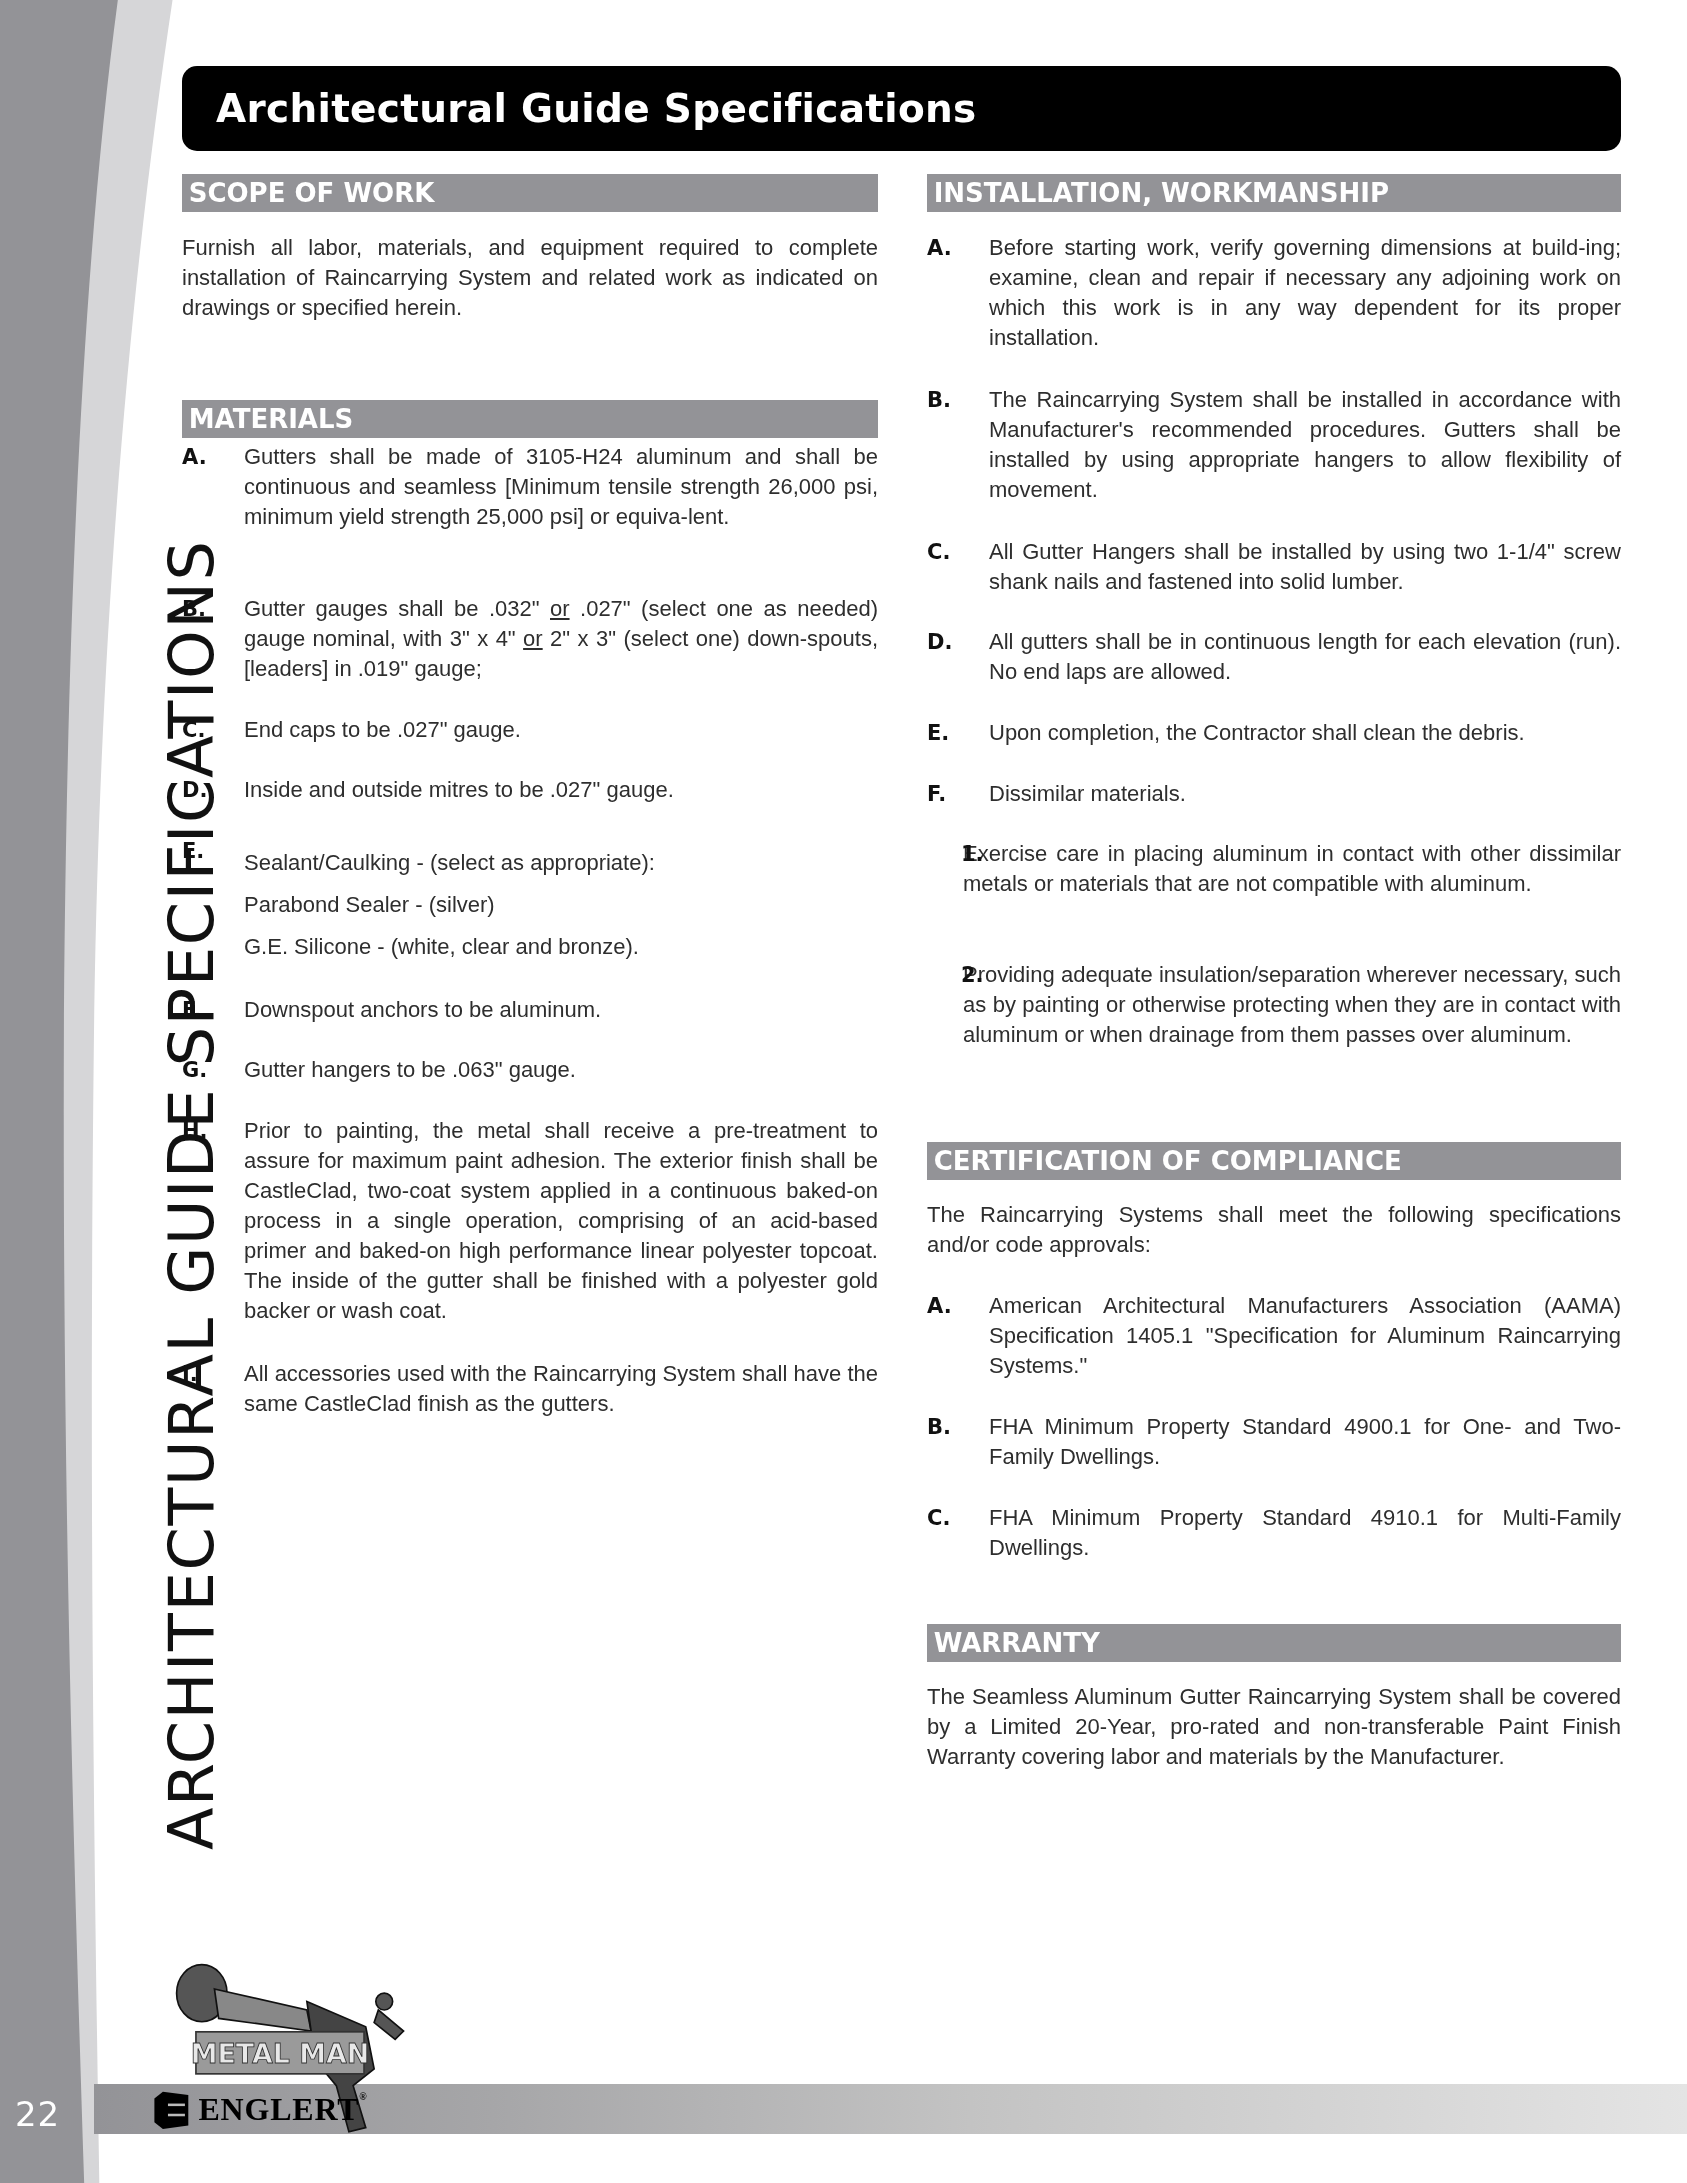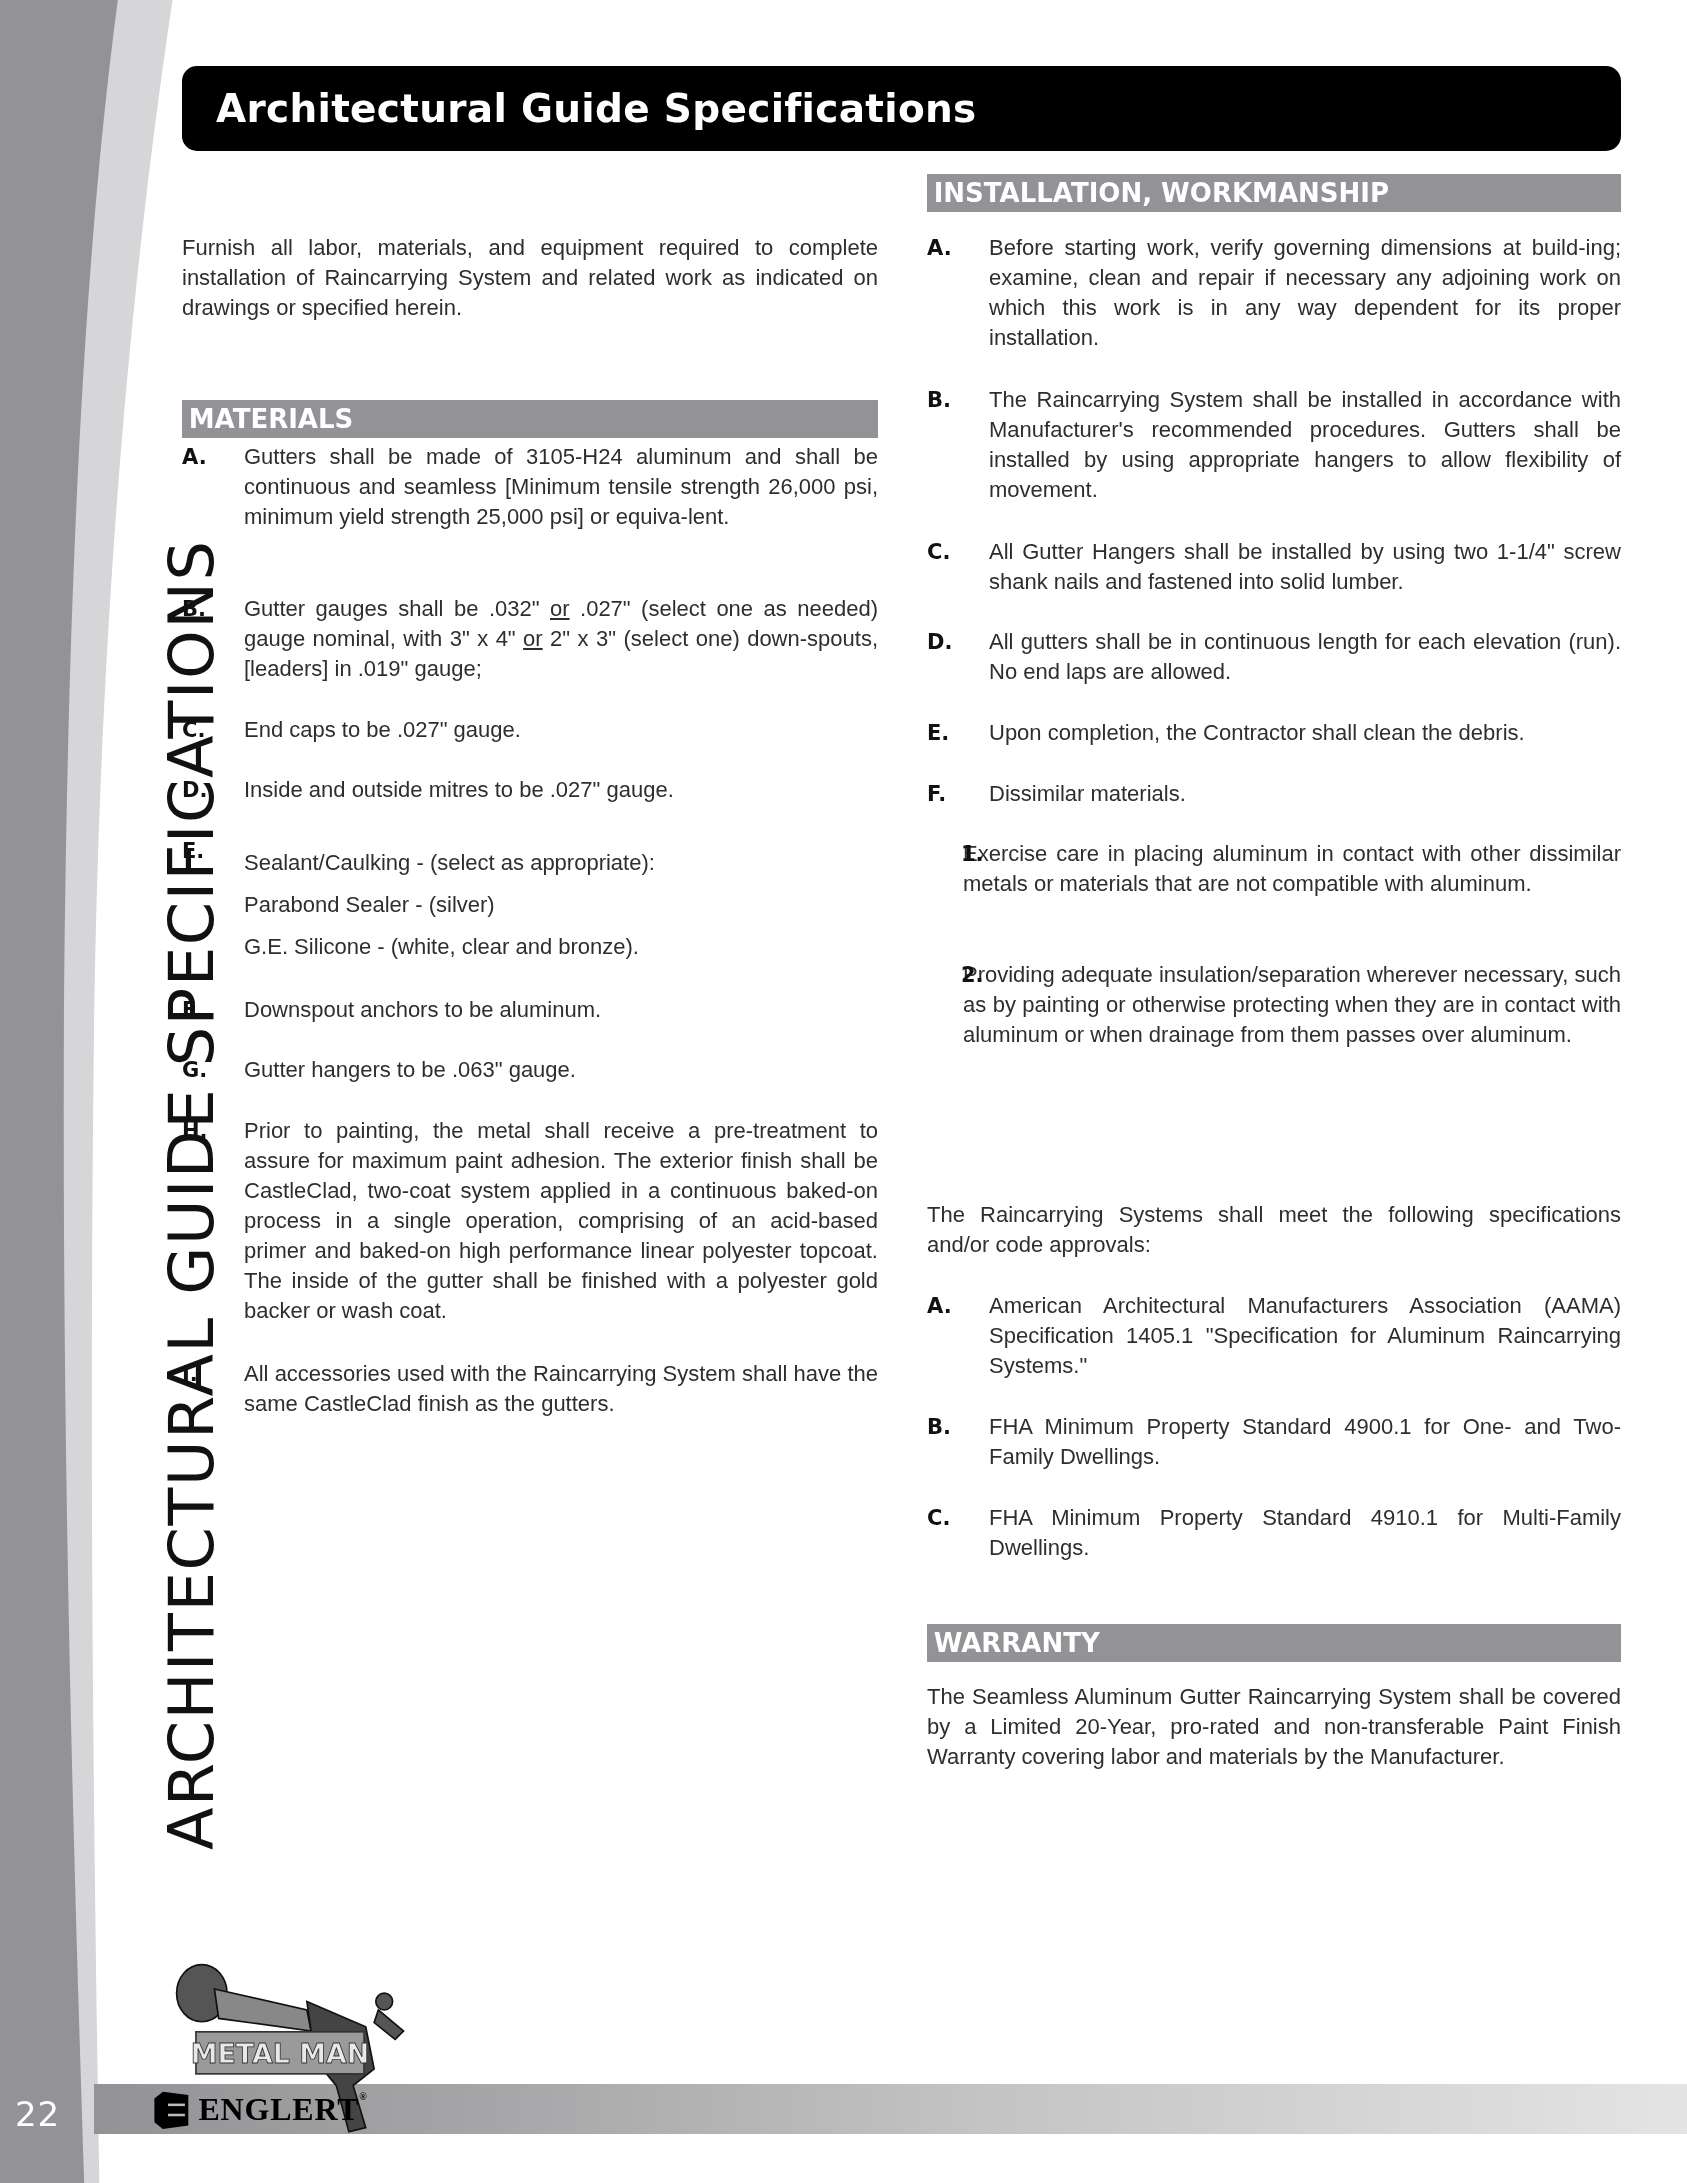--- a/index.html
+++ b/index.html
@@ -70,20 +70,21 @@
   <path d="M0,0 L140,0 C100,300 80,700 76,1200 C74,1700 84,2100 100,2596 L0,2596 Z" fill="#939397"></path>
 </svg>
 
 <div class="vertical-title">ARCHITECTURAL GUIDE SPECIFICATIONS</div>
 
 <div class="title-bar">
   <h1>Architectural Guide Specifications</h1>
 </div>
 
 <div class="col col-left" style="top:0;height:2018px;">
+  <div class="section-header" style="top:174px;">SCOPE OF WORK</div>
   <div class="para" style="top:233px;">Furnish all labor, materials, and equipment required to complete installation of Raincarrying System and related work as indicated on drawings or specified herein.</div>
 
   <div class="section-header" style="top:384px;margin-top:16px;">MATERIALS</div>
 
   <div class="item" style="top:442px;">
     <span class="lbl">A.</span>
     <span class="txt">Gutters shall be made of 3105-H24 aluminum and shall be continuous and seamless [Minimum tensile strength 26,000 psi, minimum yield strength 25,000 psi] or equiva-lent.</span>
   </div>
 
   <div class="item" style="top:594px;">
@@ -167,20 +168,21 @@
   <div class="item sub" style="top:839px;">
     <span class="lbl">1.</span>
     <span class="txt">Exercise care in placing aluminum in contact with other dissimilar metals or materials that are not compatible with aluminum.</span>
   </div>
 
   <div class="item sub" style="top:960px;">
     <span class="lbl">2.</span>
     <span class="txt">Providing adequate insulation/separation wherever necessary, such as by painting or otherwise protecting when they are in contact with aluminum or when drainage from them passes over aluminum.</span>
   </div>
 
+  <div class="section-header" style="top:1142px;">CERTIFICATION OF COMPLIANCE</div>
   <div class="para" style="top:1200px;">The Raincarrying Systems shall meet the following specifications and/or code approvals:</div>
 
   <div class="item" style="top:1291px;">
     <span class="lbl">A.</span>
     <span class="txt">American Architectural Manufacturers Association (AAMA) Specification 1405.1 "Specification for Aluminum Raincarrying Systems."</span>
   </div>
 
   <div class="item" style="top:1412px;">
     <span class="lbl">B.</span>
     <span class="txt">FHA Minimum Property Standard 4900.1 for One- and Two-Family Dwellings.</span>

